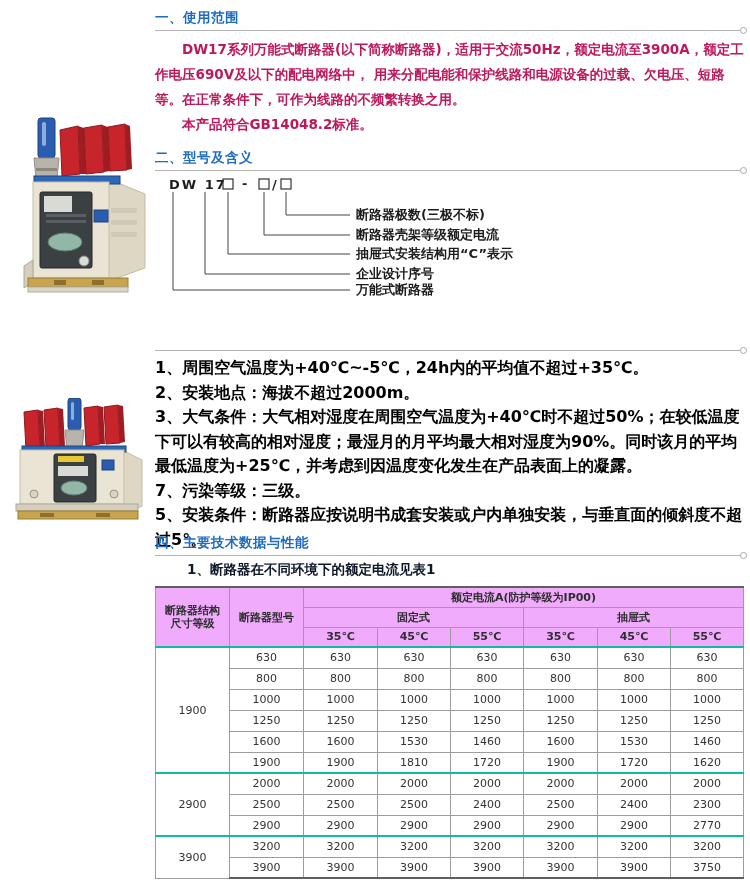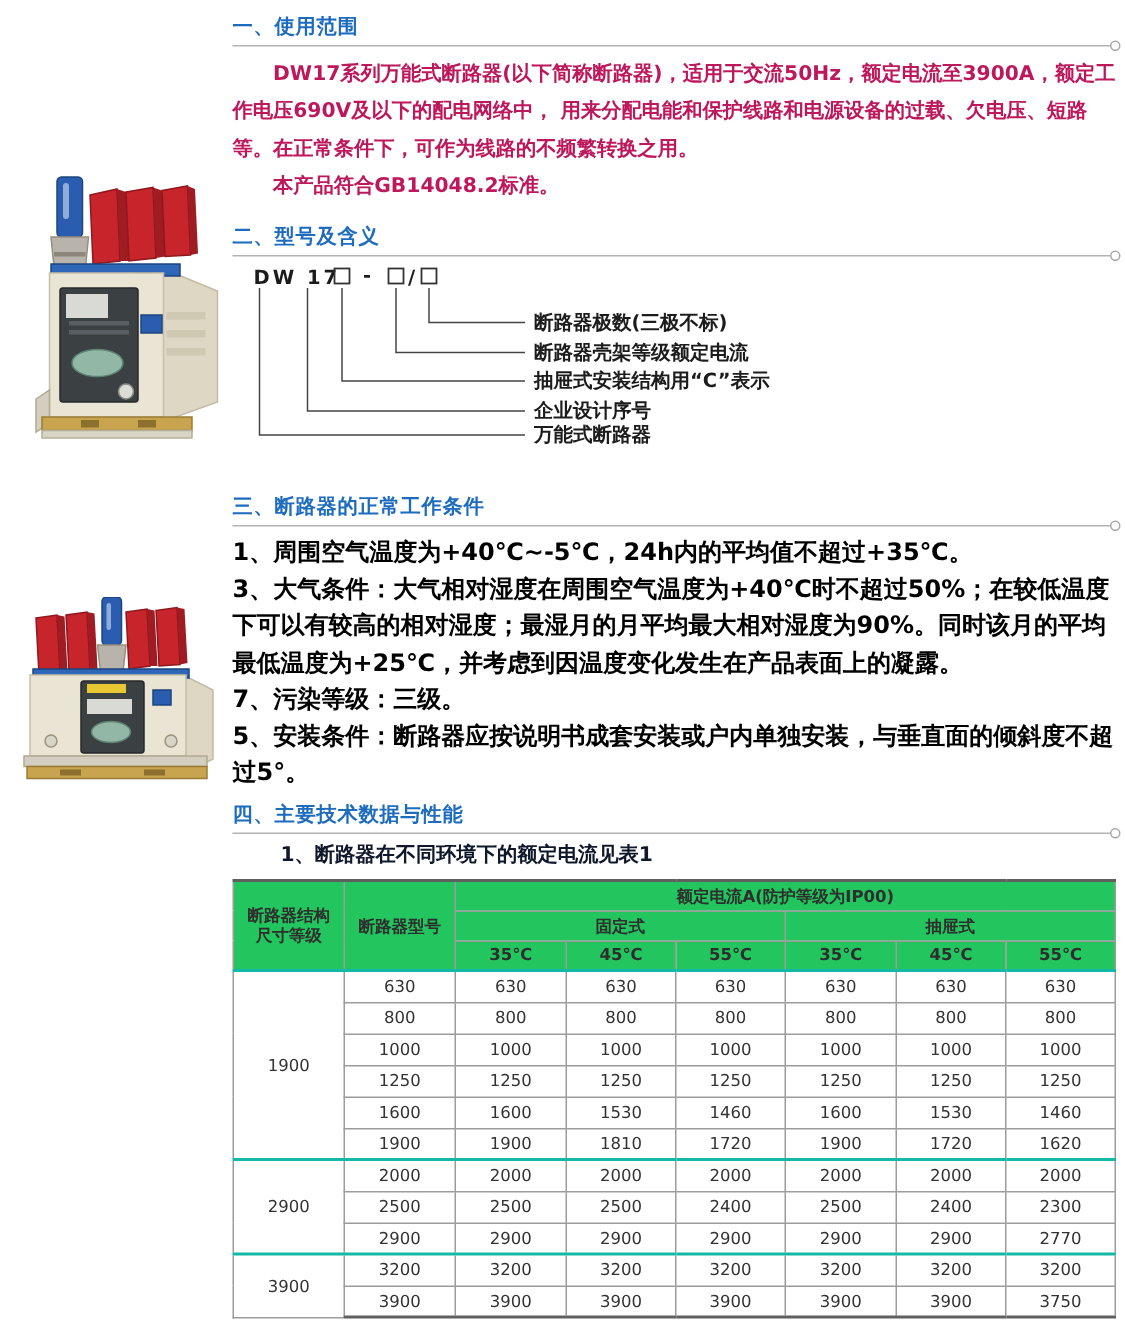--- a/index.html
+++ b/index.html
@@ -16,21 +16,21 @@
 
   .cond-list { position:absolute; left:155px; width:592px; font-size:16px; font-weight:600; line-height:24.5px; color:#000000; }
 
   .note-row { position:absolute; left:155px; width:588px; display:flex; justify-content:space-between; font-size:13.5px; font-weight:600; color:#0f172a;margin-left:32px; }
 
   .diagram { position:absolute; left:155px; top:176px; }
   .diagram text { fill:#1c1c1c; }
 
   table.tech { position:absolute; left:155px; top:586px; width:588px; border-collapse:collapse; table-layout:fixed; font-size:11px; color:#333; }
   table.tech th, table.tech td { border:1px solid #9c9c9c; text-align:center; vertical-align:middle; padding:0; }
-  table.tech thead th { background:#22c55e; height:20px; font-weight:600; font-size:11px; color:#2e2e2e; }
+  table.tech thead th { background:#f0abfc; height:20px; font-weight:600; font-size:11px; color:#2e2e2e; }
   table.tech tbody td { height:21px; background:#fff; font-weight:500; }
   table.tech thead tr.h-top th { border-top:2px solid #5f5f5f; }
   table.tech tr.grp-top td { border-top:2px solid #14b8a6; }
   table.tech tbody tr.t-bottom td { border-bottom:2px solid #5f5f5f; }
   .hdr-2line { line-height:13px; display:block; }
 
   .photo { position:absolute; }
 </style>
 </head>
 <body>
@@ -117,26 +117,26 @@
     </g>
     <g font-size="13" font-weight="600" font-family="DejaVu Sans, Liberation Sans, sans-serif">
       <text x="201" y="43">断路器极数(三极不标)</text>
       <text x="201" y="63">断路器壳架等级额定电流</text>
       <text x="201" y="82">抽屉式安装结构用“C”表示</text>
       <text x="201" y="102">企业设计序号</text>
       <text x="201" y="118">万能式断路器</text>
     </g>
   </svg>
 
-  <div class="sec-title" style="top:329px">三、断路器的正常工作条件</div>
   <div class="rule" style="top:350px">
       <span class="rule-dot"></span>
     </div>
   <div class="cond-list" style="top:356px">
     <p>1、周围空气温度为+40℃~-5℃，24h内的平均值不超过+35℃。</p>
+    <p>2、安装地点：海拔不超过2000m。</p>
     <p>3、大气条件：大气相对湿度在周围空气温度为+40℃时不超过50%；在较低温度下可以有较高的相对湿度；最湿月的月平均最大相对湿度为90%。同时该月的平均最低温度为+25℃，并考虑到因温度变化发生在产品表面上的凝露。</p>
     <p>7、污染等级：三级。</p>
     <p>5、安装条件：断路器应按说明书成套安装或户内单独安装，与垂直面的倾斜度不超过5°。</p>
   </div>
 
   <svg class="photo" style="left:10px; top:398px" width="136" height="126" viewBox="0 0 136 126">
 
     <polygon points="112,52 132,62 132,108 112,118" fill="#ddd7c4" stroke="#c2bba4" stroke-width="1"></polygon>
 
     <g>

